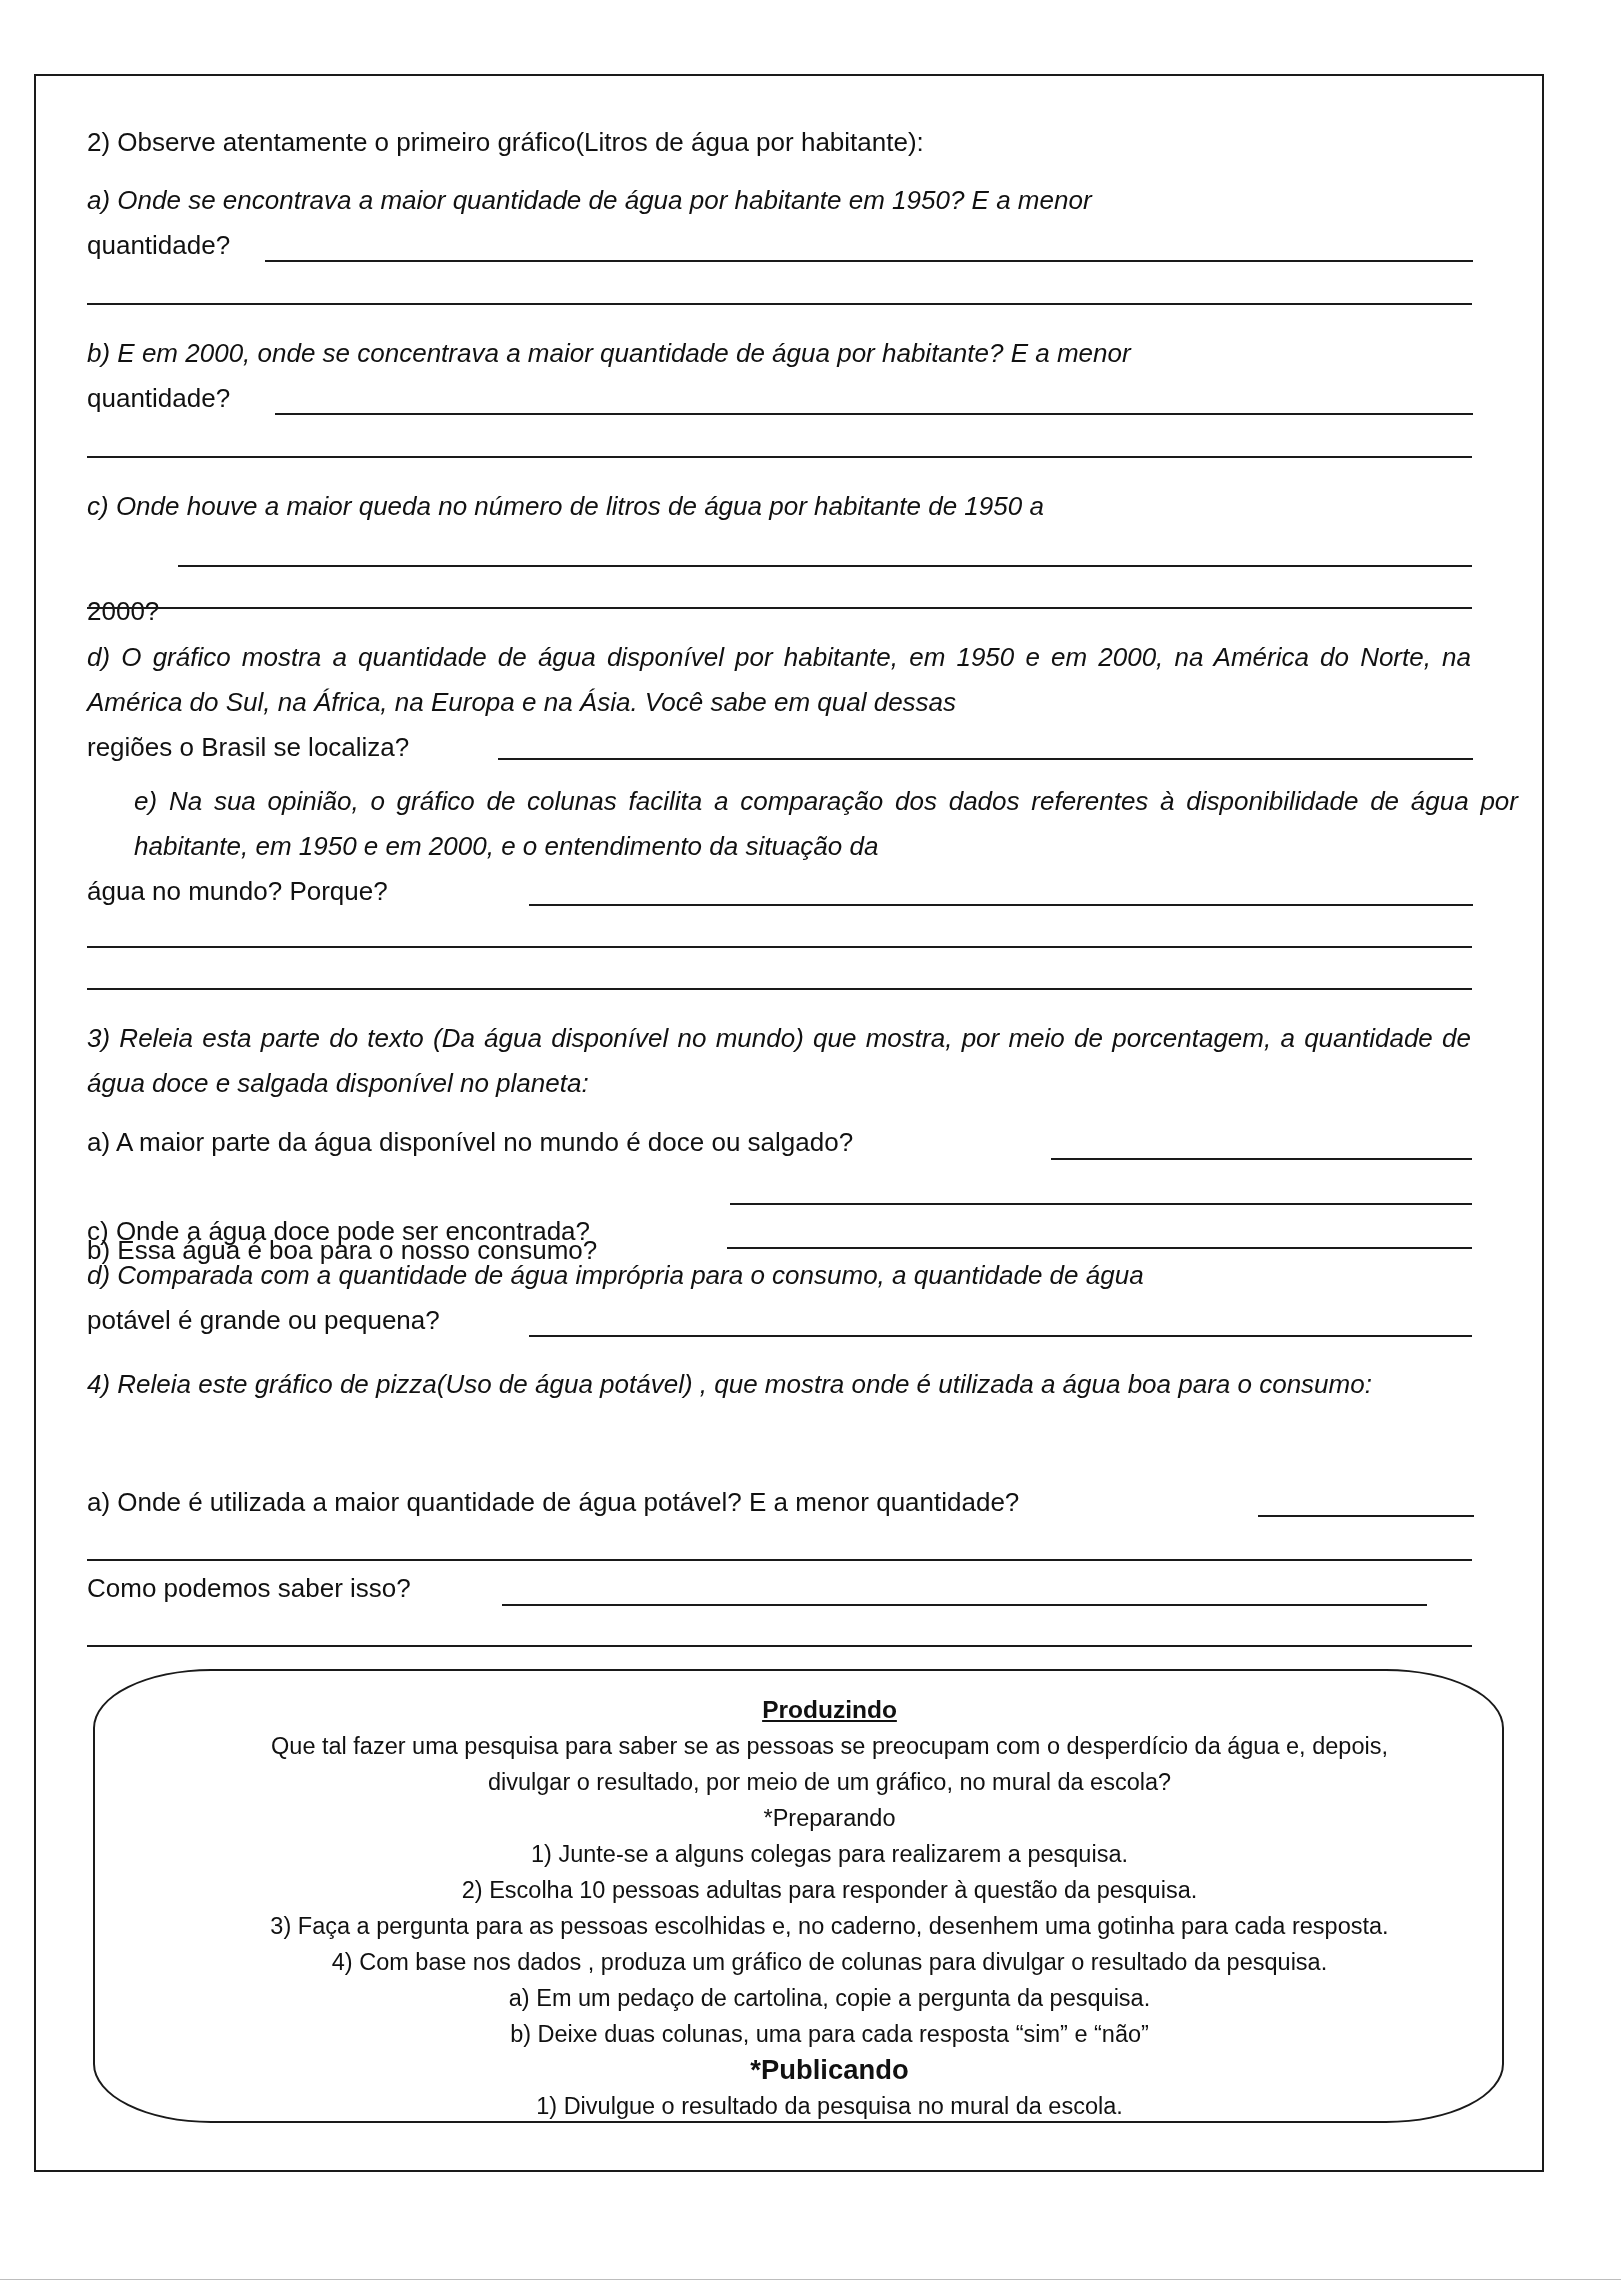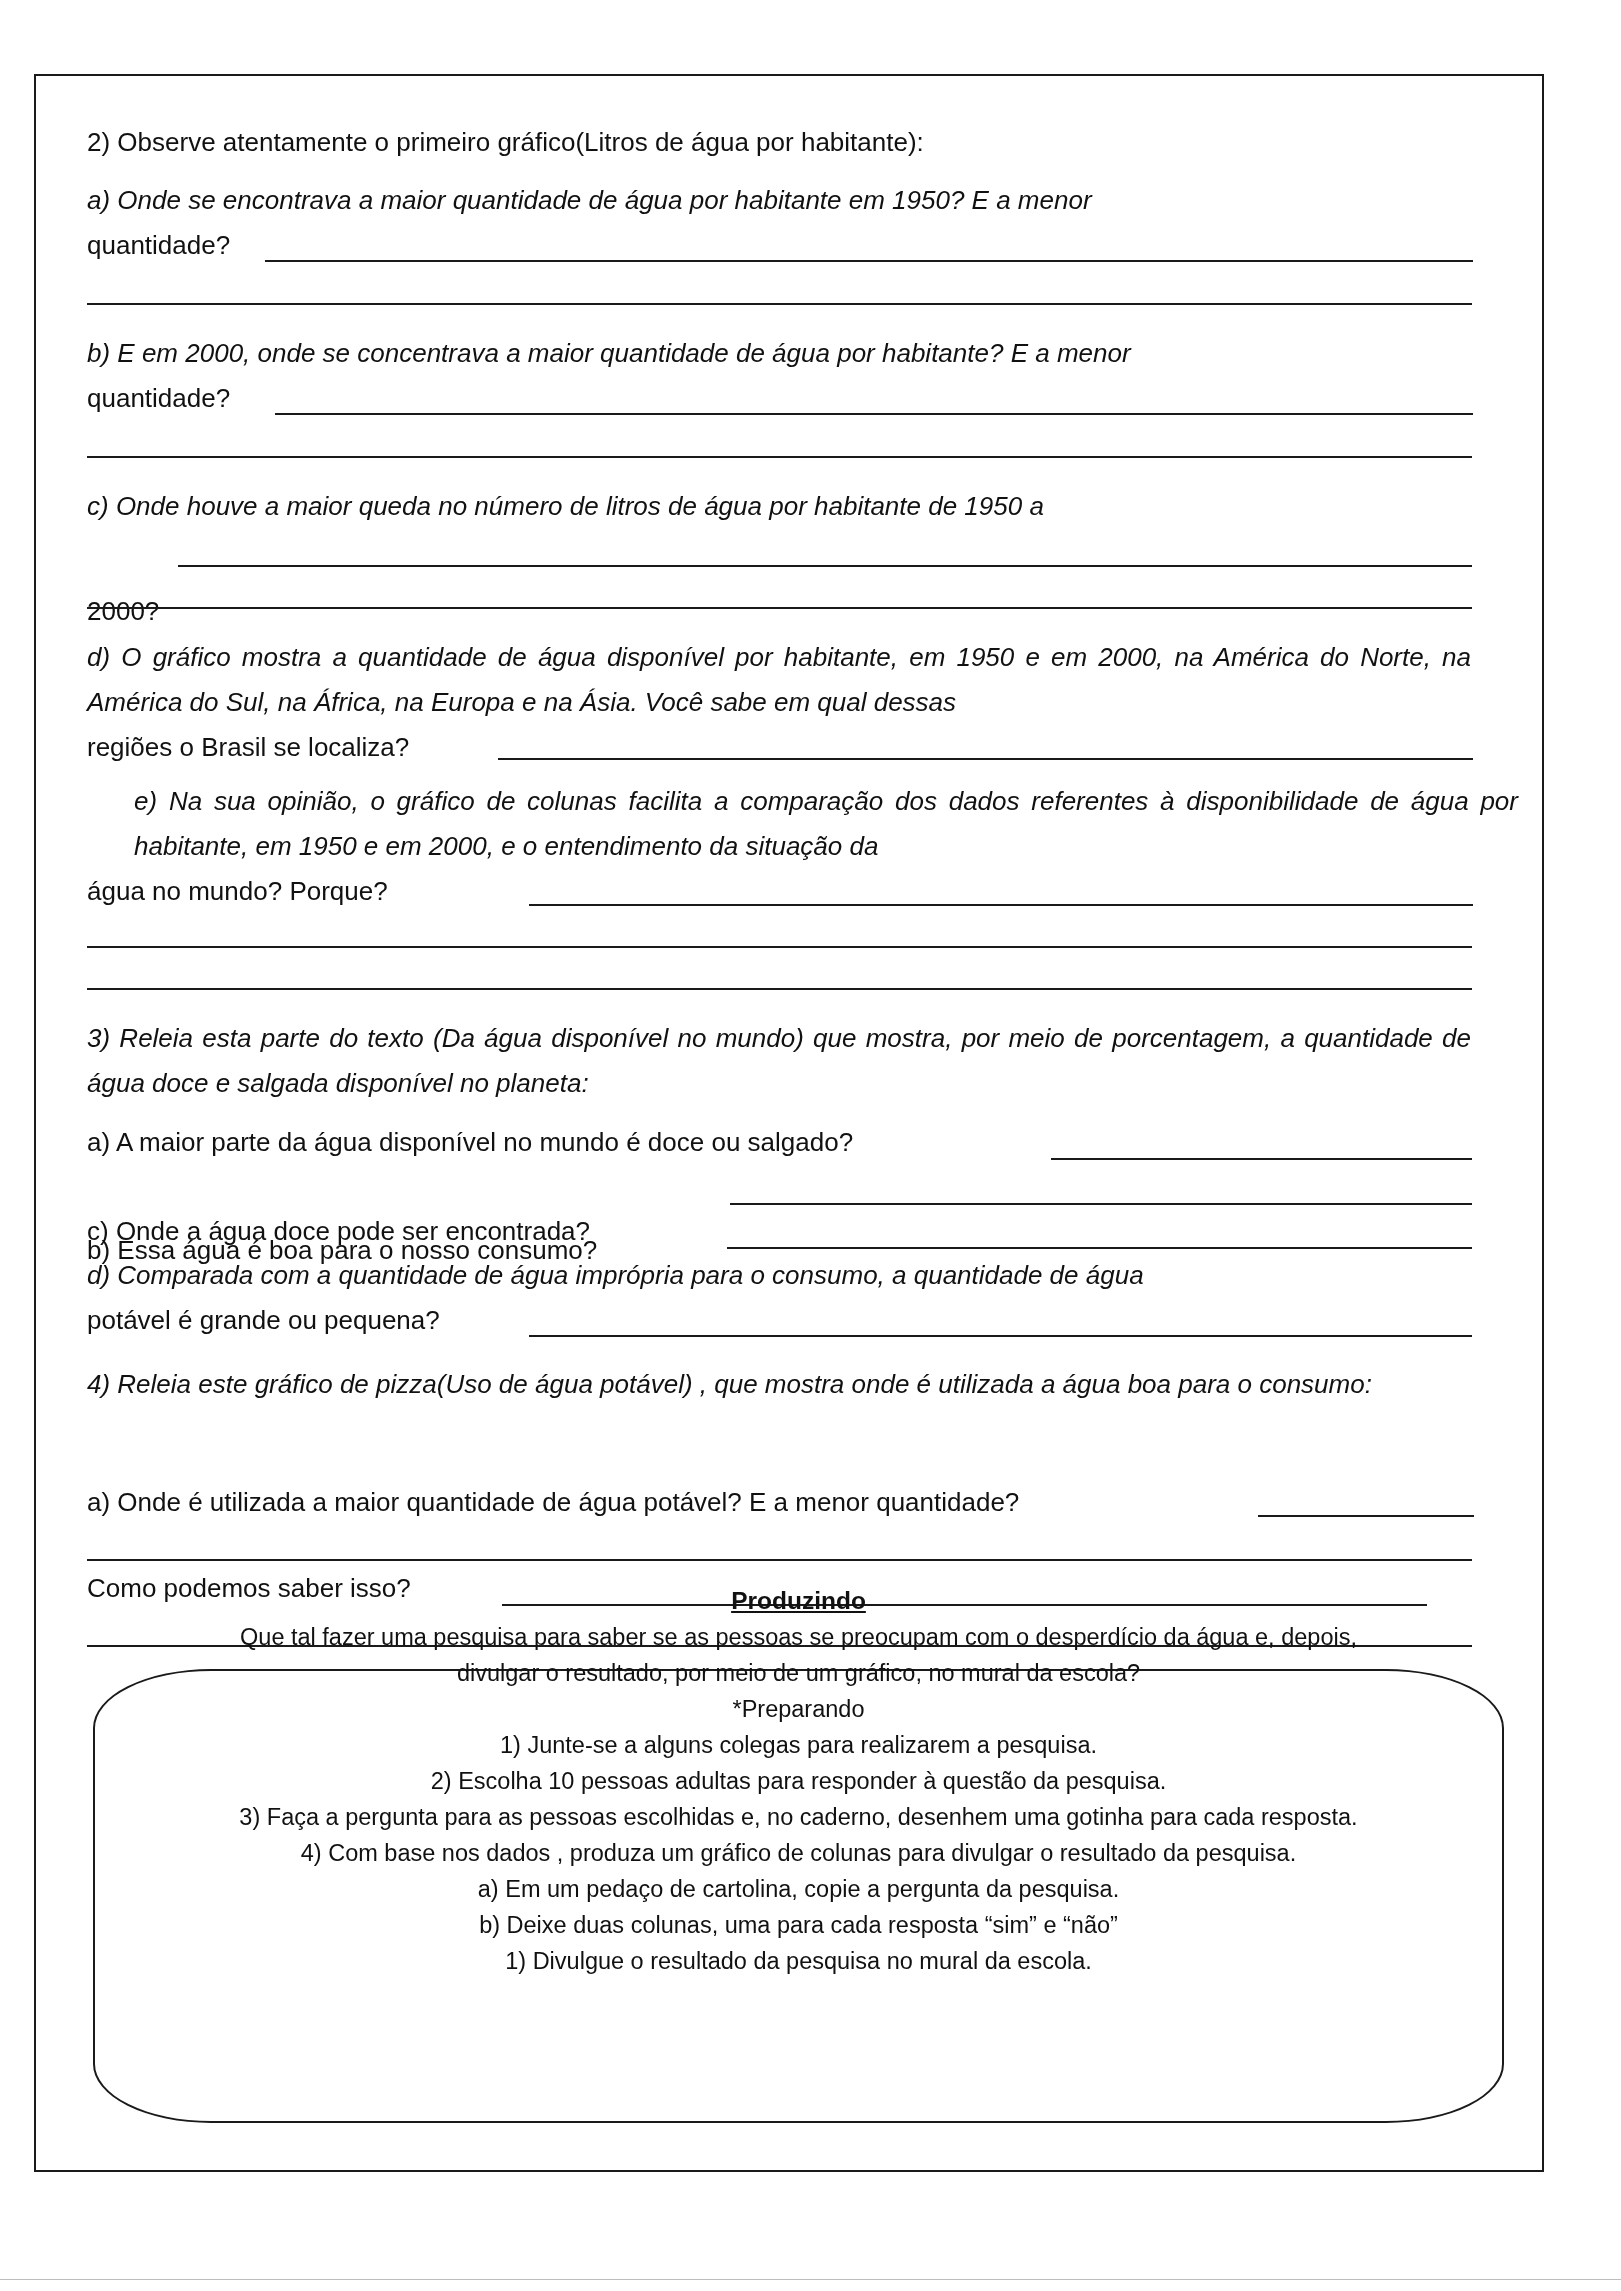--- a/index.html
+++ b/index.html
@@ -6,22 +6,22 @@
   body { width:1621px; height:2292px; position:relative; overflow:hidden;
          font-family:"Liberation Sans", sans-serif; color:#111; }
   .frame { position:absolute; left:34px; top:74px; width:1510px; height:2098px;
            border:2px solid #1a1a1a; border-top-width:2.9px; border-bottom-width:2.9px; box-sizing:border-box; }
   .q { position:absolute; left:87px; width:1384px; font-size:26px; line-height:45px; }
   .just { text-align:justify; text-align-last:left;font-style:italic; }
   .line { position:absolute; height:0; border-top:2px solid #1a1a1a; }
   .box { position:absolute; left:93px; top:1669px; width:1411px; height:454px;
          border:2.5px solid #1a1a1a; border-radius:118px 118px 118px 118px / 59px 59px 59px 59px;
          box-sizing:border-box; }
-  .boxtext { position:absolute; left:93px; top:1583px; width:1411px; text-align:center;
-             font-size:23.5px; line-height:36px; }
+  .boxtext { position:absolute; left:93px; top:1692px; width:1411px; text-align:center;
+             font-size:23.5px; line-height:36px;padding-left:31px; }
   .boxtext .title { font-weight:bold; text-decoration:underline; font-size:24.5px; }
   .boxtext .pub { font-weight:bold; font-size:27.4px; }
   .scanline { position:absolute; left:0; top:2279px; width:1621px; border-top:1px solid #bdbdbd; }
 </style>
 </head>
 <body>
 
 <div class="frame"></div>
 
 <div class="q" style="top:120px;">2) Observe atentamente o primeiro gráfico(Litros de água por habitante):</div>
@@ -81,17 +81,18 @@
   <div class="title">Produzindo</div>
   <div>Que tal fazer uma pesquisa para saber se as pessoas se preocupam com o desperdício da água e, depois,</div>
   <div>divulgar o resultado, por meio de um gráfico, no mural da escola?</div>
   <div>*Preparando</div>
   <div>1) Junte-se a alguns colegas para realizarem a pesquisa.</div>
   <div>2) Escolha 10 pessoas adultas para responder à questão da pesquisa.</div>
   <div>3) Faça a pergunta para as pessoas escolhidas e, no caderno, desenhem uma gotinha para cada resposta.</div>
   <div>4) Com base nos dados , produza um gráfico de colunas para divulgar o resultado da pesquisa.</div>
   <div>a) Em um pedaço de cartolina, copie a pergunta da pesquisa.</div>
   <div>b) Deixe duas colunas, uma para cada resposta “sim” e “não”</div>
+  <div class="pub">*Publicando</div>
   <div>1) Divulgue o resultado da pesquisa no mural da escola.</div>
 </div>
 
 <div class="scanline"></div>
 
 
 </body></html>

